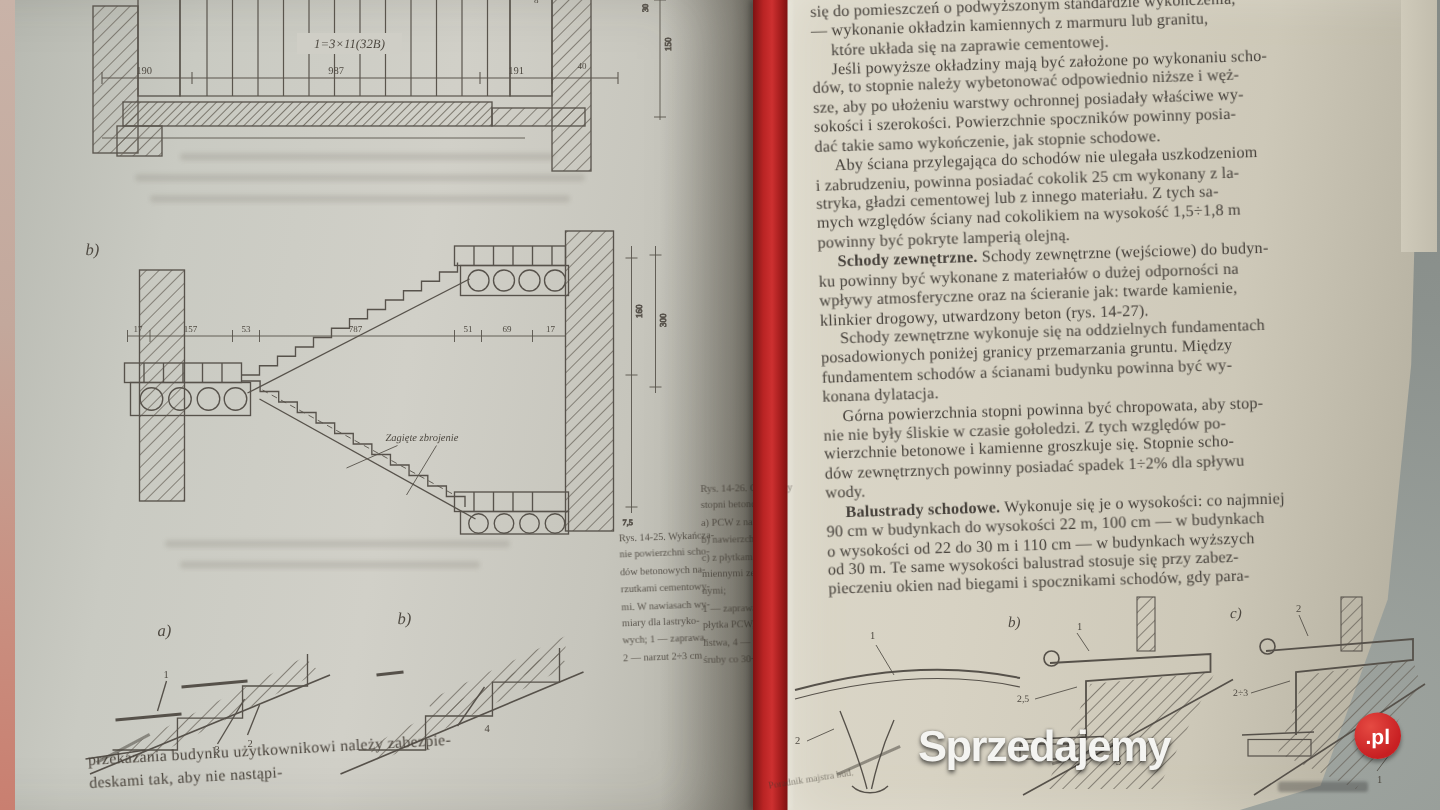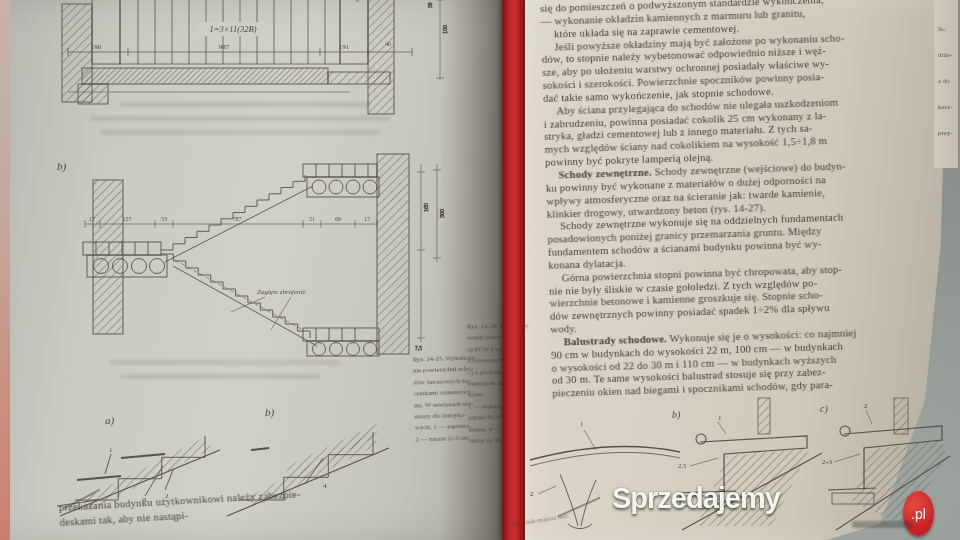--- a/index.html
+++ b/index.html
@@ -39,24 +39,24 @@
     font-size:10.6px;line-height:15px;letter-spacing:.2px;filter:blur(.45px);color:#4c463e;}
   .footer-faint{left:512px;top:516px;font-size:6.5px;color:rgba(60,54,46,.55);
     transform:rotate(-9deg);filter:blur(.5px);}
   
   .smudge{background:rgba(110,106,96,.18);height:5px;border-radius:3px;filter:blur(1.4px);}
   .mark{background:rgba(70,66,58,.5);height:1.5px;filter:blur(.4px);}
   
   .wm{left:612px;top:482px;font-family:"Liberation Sans", sans-serif;font-weight:800;
       font-size:29px;letter-spacing:-1px;color:#f4f4f1;
       text-shadow:0 2px 3px rgba(0,0,0,.55),0 0 2px rgba(0,0,0,.35);}
-  .wm-dot{left:903px;top:491px;width:31px;height:45px;border-radius:50%;
+  .wm-dot{left:903px;top:475px;width:31px;height:31px;border-radius:50%;
       background:radial-gradient(circle at 35% 30%,#e54a42,#c81f22 70%);
       box-shadow:0 2px 3px rgba(0,0,0,.4);
-      font-family:"Liberation Sans", sans-serif;font-weight:400;font-size:14px;color:#fff;
+      font-family:"Liberation Sans", sans-serif;font-weight:700;font-size:14px;color:#fff;
       display:flex;align-items:center;justify-content:center;}
   .wm-sub{left:852px;top:521px;width:60px;height:7px;background:rgba(50,50,50,.35);filter:blur(1px);border-radius:2px;}
   svg{position:absolute;overflow:visible;}
   svg text{fill:#4e4941;font-family:"Liberation Serif", serif;}
 </style>
 </head>
 <body>
 
 <div class="stage">
 
@@ -352,27 +352,20 @@
       <line x1="396" y1="116" x2="408" y2="100" stroke-width="0.6"></line>
     </g>
     <text x="342" y="10" font-size="7">2</text>
     <text x="300" y="66" font-size="6.5">2÷3</text>
     <text x="396" y="124" font-size="7">1</text>
   </svg>
 
   <div class="abs gutter"></div>
   <div class="abs ribbon"></div>
 
-  <div class="abs edge-frags" id="edge-frags">
-      <div>lic.</div>
-      <div>dnie-</div>
-      <div>a do</div>
-      <div>karz-</div>
-      <div>przy-</div>
-    </div>
 
   <div class="abs footer-faint">Poradnik majstra bud.</div>
   <div class="abs mark" style="left:556px;top:506px;width:46px;transform:rotate(-24deg)"></div>
   <div class="abs mark" style="left:700px;top:500px;width:54px;transform:rotate(-18deg)"></div>
 
   <div class="abs wm">Sprzedajemy</div>
   <div class="abs wm-dot">.pl</div>
   <div class="abs wm-sub"></div>
 
 </div>

